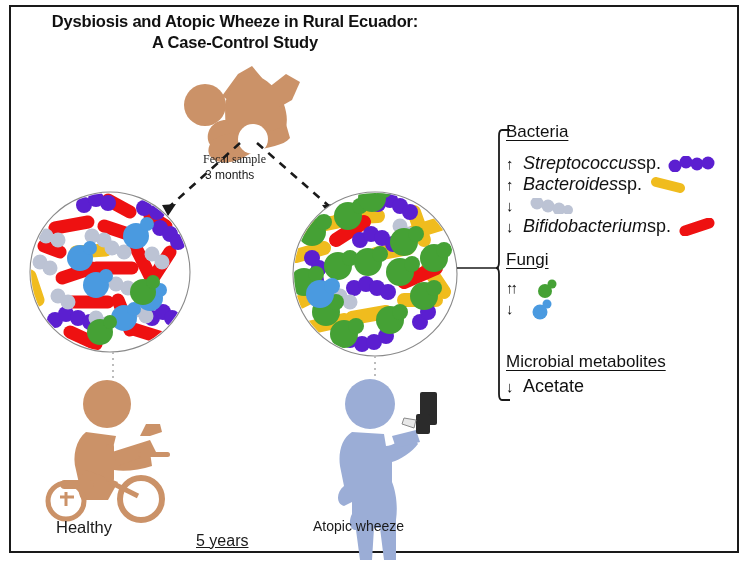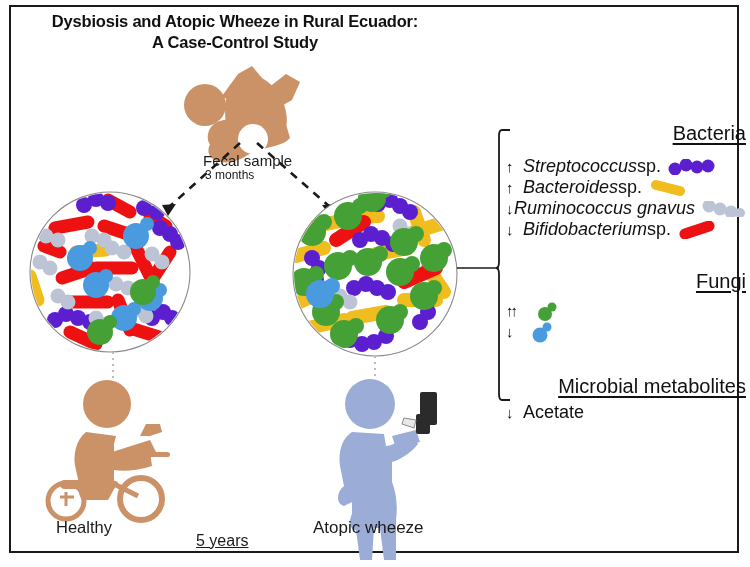--- a/index.html
+++ b/index.html
@@ -3,27 +3,27 @@
 <meta charset="utf-8">
 <style>
   html,body{margin:0;padding:0;background:#fff;}
   body{width:750px;height:567px;font-family:"Liberation Sans",sans-serif;overflow:hidden;}
   #fig{position:relative;width:750px;height:522px;background:#ffffff;}
   .frame{position:absolute;left:9px;top:5px;width:730px;height:548px;border:2.5px solid #1a1a1a;box-sizing:border-box;background:#fff;}
   .title{position:absolute;left:40px;top:11px;width:390px;text-align:center;font-size:16.5px;font-weight:bold;color:#111;line-height:1.28;letter-spacing:-.2px;}
   .title .l2{display:block;}
   svg.layer{position:absolute;left:0;top:0;width:750px;height:567px;overflow:visible;}
   .lbl{position:absolute;color:#1a1a1a;white-space:nowrap;}
-  .fecal{left:203px;top:152px;font-size:15px;}
+  .fecal{left:203px;top:152px;font-size:12px;font-family:Liberation Serif, serif;}
   .months{left:205px;top:168px;font-size:12px;}
   .healthy-lbl{left:56px;top:518px;font-size:16.5px;}
-  .atopic-lbl{left:313px;top:518px;font-size:17px;}
+  .atopic-lbl{left:313px;top:518px;font-size:14px;}
   .years-lbl{left:196px;top:532px;font-size:16px;text-decoration:underline;}
   .legend{position:absolute;left:506px;top:122px;width:240px;}
-  .grp-head{font-size:20px;color:#111;text-decoration:underline;text-underline-offset:2.5px;white-space:nowrap;text-align:right;}
+  .grp-head{font-size:17px;color:#111;text-decoration:underline;text-underline-offset:2.5px;white-space:nowrap;}
   .row{display:flex;align-items:center;white-space:nowrap;height:21px;}
   .arrow{font-size:15px;font-weight:bold;color:#111;width:17px;display:inline-block;text-align:left;line-height:1;}
   .arrow.dbl{letter-spacing:-3px;width:22px;}
   .taxon{font-size:18px;color:#111;}
   .ital{font-style:italic;}
   .ico{margin-left:7px;display:inline-flex;align-items:center;}
 </style>
 </head>
 <body>
 
@@ -322,21 +322,20 @@
       <span class="taxon"> sp.</span>
       <span class="ico">
         <svg width="40" height="16" viewBox="0 0 40 16">
             <line x1="7" y1="5" x2="31" y2="11" stroke="#f0bc1e" stroke-width="10" stroke-linecap="round"></line>
           </svg>
       </span>
     </div>
 
     <div class="row">
       <span class="arrow">↓</span>
-      <span class="taxon ital">Ruminococcus gnavus</span>
       <span class="ico">
         <svg width="44" height="16" viewBox="0 0 44 16">
             <g fill="#bcc3d4">
               <circle cx="7" cy="5" r="6.5"></circle>
               <circle cx="18" cy="8" r="6.5"></circle>
               <circle cx="29" cy="11" r="6.5"></circle>
               <circle cx="38" cy="12" r="5"></circle>
             </g>
           </svg>
       </span>
@@ -346,21 +345,21 @@
       <span class="arrow">↓</span>
       <span class="taxon ital">Bifidobacterium</span>
       <span class="taxon"> sp.</span>
       <span class="ico">
         <svg width="40" height="18" viewBox="0 0 40 18">
             <line x1="7" y1="13" x2="31" y2="5" stroke="#ee1111" stroke-width="11" stroke-linecap="round"></line>
           </svg>
       </span>
     </div>
 
-    <div class="grp-head" style="margin-top:30px;margin-bottom:7px;">Fungi</div>
+    <div class="grp-head" style="margin-top:13px;margin-bottom:7px;">Fungi</div>
 
     <div class="row">
       <span class="arrow dbl">↑↑</span>
       <span class="ico">
         <svg width="26" height="20" viewBox="0 0 26 20">
             <g fill="#45a135">
               <circle cx="10" cy="13" r="7"></circle>
               <circle cx="17" cy="6" r="4.5"></circle>
             </g>
           </svg>

